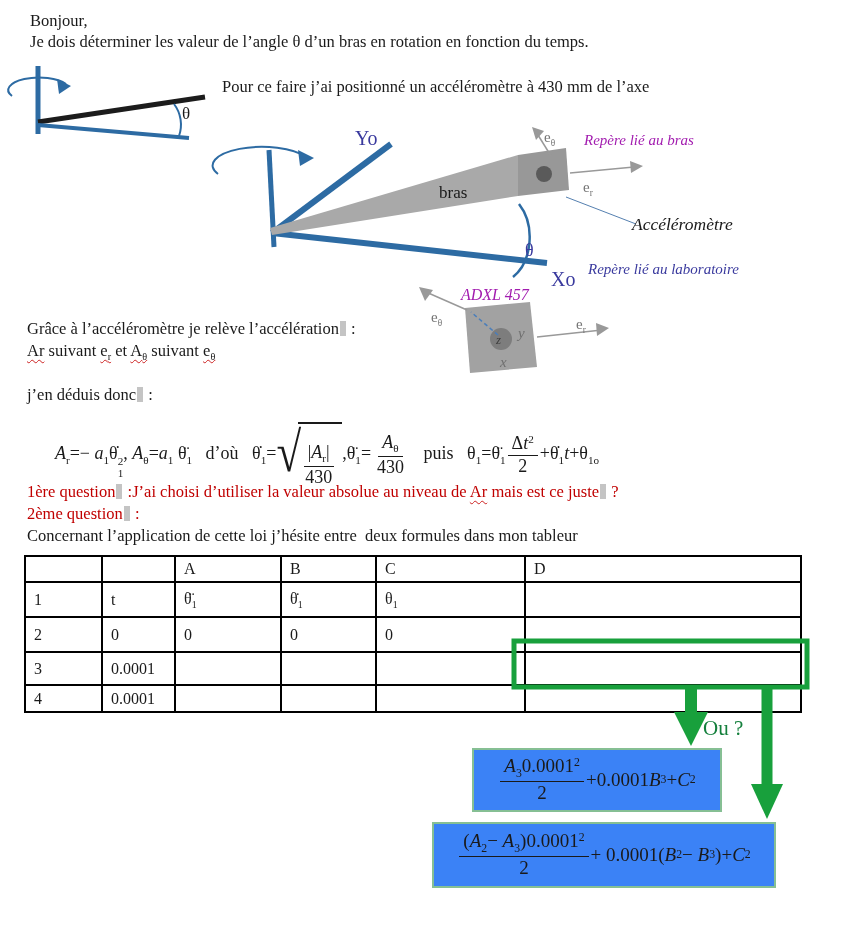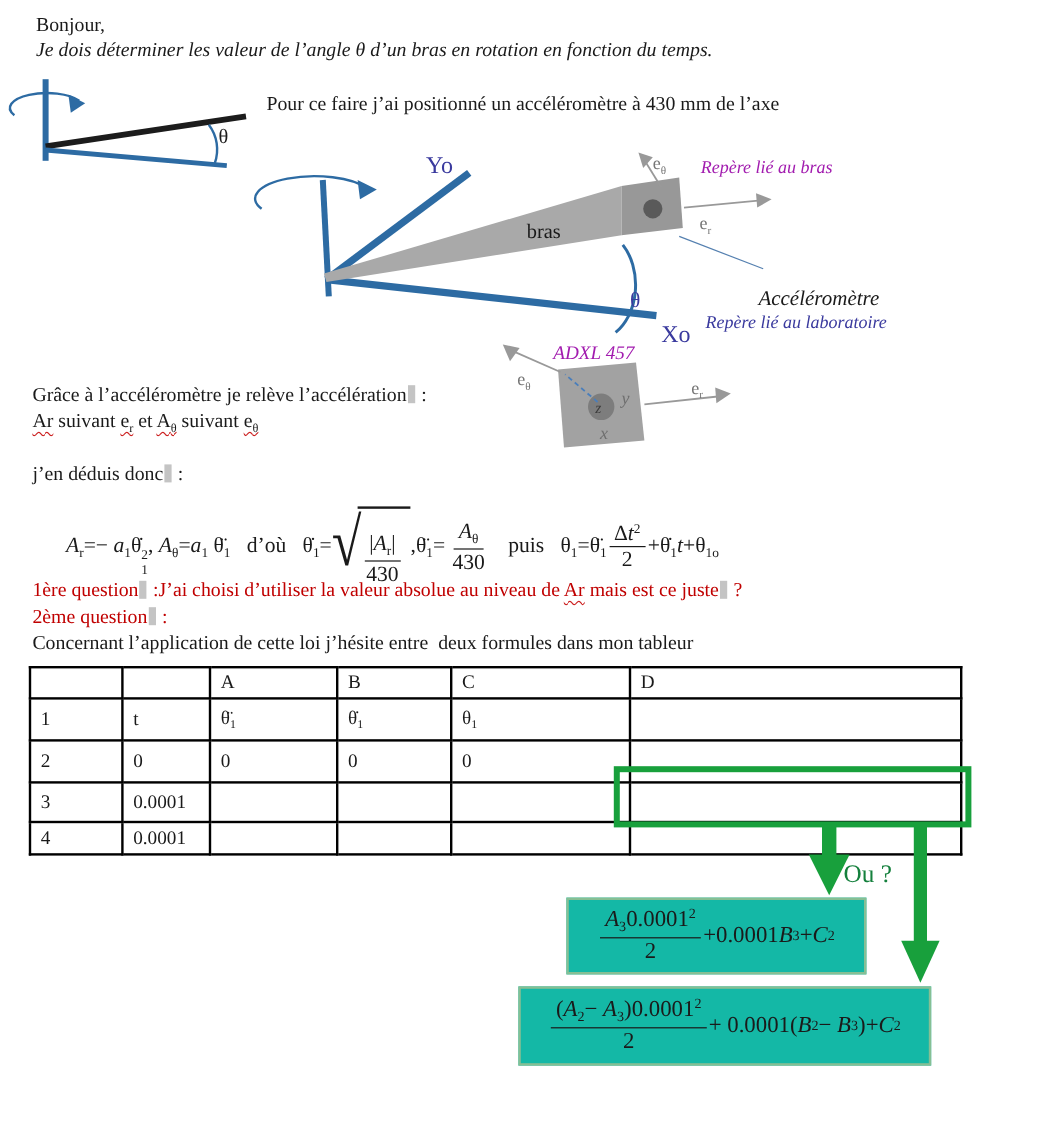--- a/index.html
+++ b/index.html
@@ -27,28 +27,28 @@
   .mg{white-space:pre;}
   .wavy{text-decoration-line:underline;text-decoration-style:wavy;text-decoration-color:#cc2222;
         text-decoration-thickness:1px;text-underline-offset:3px;text-decoration-skip-ink:none;}
   .fmark{display:inline-block;width:6px;height:15px;background:#c4c4c4;vertical-align:-2px;margin:0 1px;}
   
   table.sheet{position:absolute;left:24px;top:555px;border-collapse:collapse;table-layout:fixed;}
   table.sheet td{border:2px solid #000;font-size:16px;padding:0 0 0 8px;vertical-align:middle;overflow:hidden;}
   td.mathcell{padding-left:22px;}
   
   .fbox{position:absolute;border:2px solid #86bf94;display:flex;align-items:center;justify-content:center;
-        font-size:19px;background:#14b8a6;}
+        font-size:19px;background:#3b82f6;}
   .greentxt{color:#15803d;}
 </style>
 </head>
 <body>
 
 <div class="line" style="left:30px;top:10px;">Bonjour,</div>
-<div class="line" style="left:30px;top:31px;font-style:italic;">Je dois déterminer les valeur de l’angle θ d’un bras en rotation en fonction du temps.</div>
+<div class="line" style="left:30px;top:31px;">Je dois déterminer les valeur de l’angle θ d’un bras en rotation en fonction du temps.</div>
 <div class="line" style="left:222px;top:76px;">Pour ce faire j’ai positionné un accéléromètre à 430 mm de l’axe</div>
 
 <svg style="left:8px;top:58px;" width="230" height="140" viewBox="0 0 230 140">
   <line x1="30" y1="8" x2="30" y2="76" stroke="#2d6ba3" stroke-width="5"></line>
   <path d="M 4 38 A 27 11 0 0 1 58 26" stroke="#2d6ba3" stroke-width="2" fill="none"></path>
   <polygon points="49,21 63,28 51,36" fill="#2d6ba3"></polygon>
   <line x1="30" y1="64" x2="197" y2="39" stroke="#1c1c1c" stroke-width="5"></line>
   <line x1="30" y1="67" x2="181" y2="80" stroke="#2d6ba3" stroke-width="4"></line>
   <path d="M 166 46 A 34 34 0 0 1 171 78" stroke="#2d6ba3" stroke-width="2" fill="none"></path>
 </svg>
@@ -68,21 +68,21 @@
   <line x1="360" y1="55" x2="424" y2="49" stroke="#999999" stroke-width="1.5"></line>
   <polygon points="433,48 420,43 421,55" fill="#999999"></polygon>
   <line x1="356" y1="79" x2="426" y2="106" stroke="#5580b0" stroke-width="1"></line>
   <path d="M 309 86 A 34 46 0 0 1 303 159" stroke="#2d6ba3" stroke-width="2.5" fill="none"></path>
 </svg>
 <div class="line lblblue" style="left:355px;top:128px;font-size:20px;">Yo</div>
 <div class="line" style="left:393px;top:182px;font-size:17px;margin-left:46px;">bras</div>
 <div class="line mline" style="left:544px;top:127px;font-size:15px;color:#757575;"><span class="mt">e</span><span class="msub">θ</span></div>
 <div class="line it gray" style="left:584px;top:130px;font-size:15px;">Repère lié au bras</div>
 <div class="line mline" style="left:583px;top:177px;font-size:15px;color:#757575;"><span class="mt">e</span><span class="msub">r</span></div>
-<div class="line it" style="left:632px;top:214px;font-size:17.5px;margin-top:24px;">Accéléromètre</div>
+<div class="line it" style="left:632px;top:214px;font-size:17.5px;">Accéléromètre</div>
 <div class="line lblblue" style="left:525px;top:240px;font-size:18px;">θ</div>
 <div class="line lblblue" style="left:551px;top:249px;font-size:20px;margin-top:20px;">Xo</div>
 <div class="line it lblblue" style="left:588px;top:259px;font-size:15px;">Repère lié au laboratoire</div>
 
 <svg style="left:405px;top:278px;" width="220" height="110" viewBox="0 0 220 110">
   <polygon points="60,30 125,24 132,89 65,95" fill="#a2a2a2"></polygon>
   <circle cx="96" cy="61" r="11" fill="#7d7d7d"></circle>
   <line x1="93" y1="57" x2="66" y2="34" stroke="#4a7ebb" stroke-width="1.5" stroke-dasharray="4 3"></line>
   <line x1="62" y1="32" x2="21" y2="14" stroke="#999999" stroke-width="1.5"></line>
   <polygon points="14,9 28,12 20,23" fill="#999999"></polygon>

